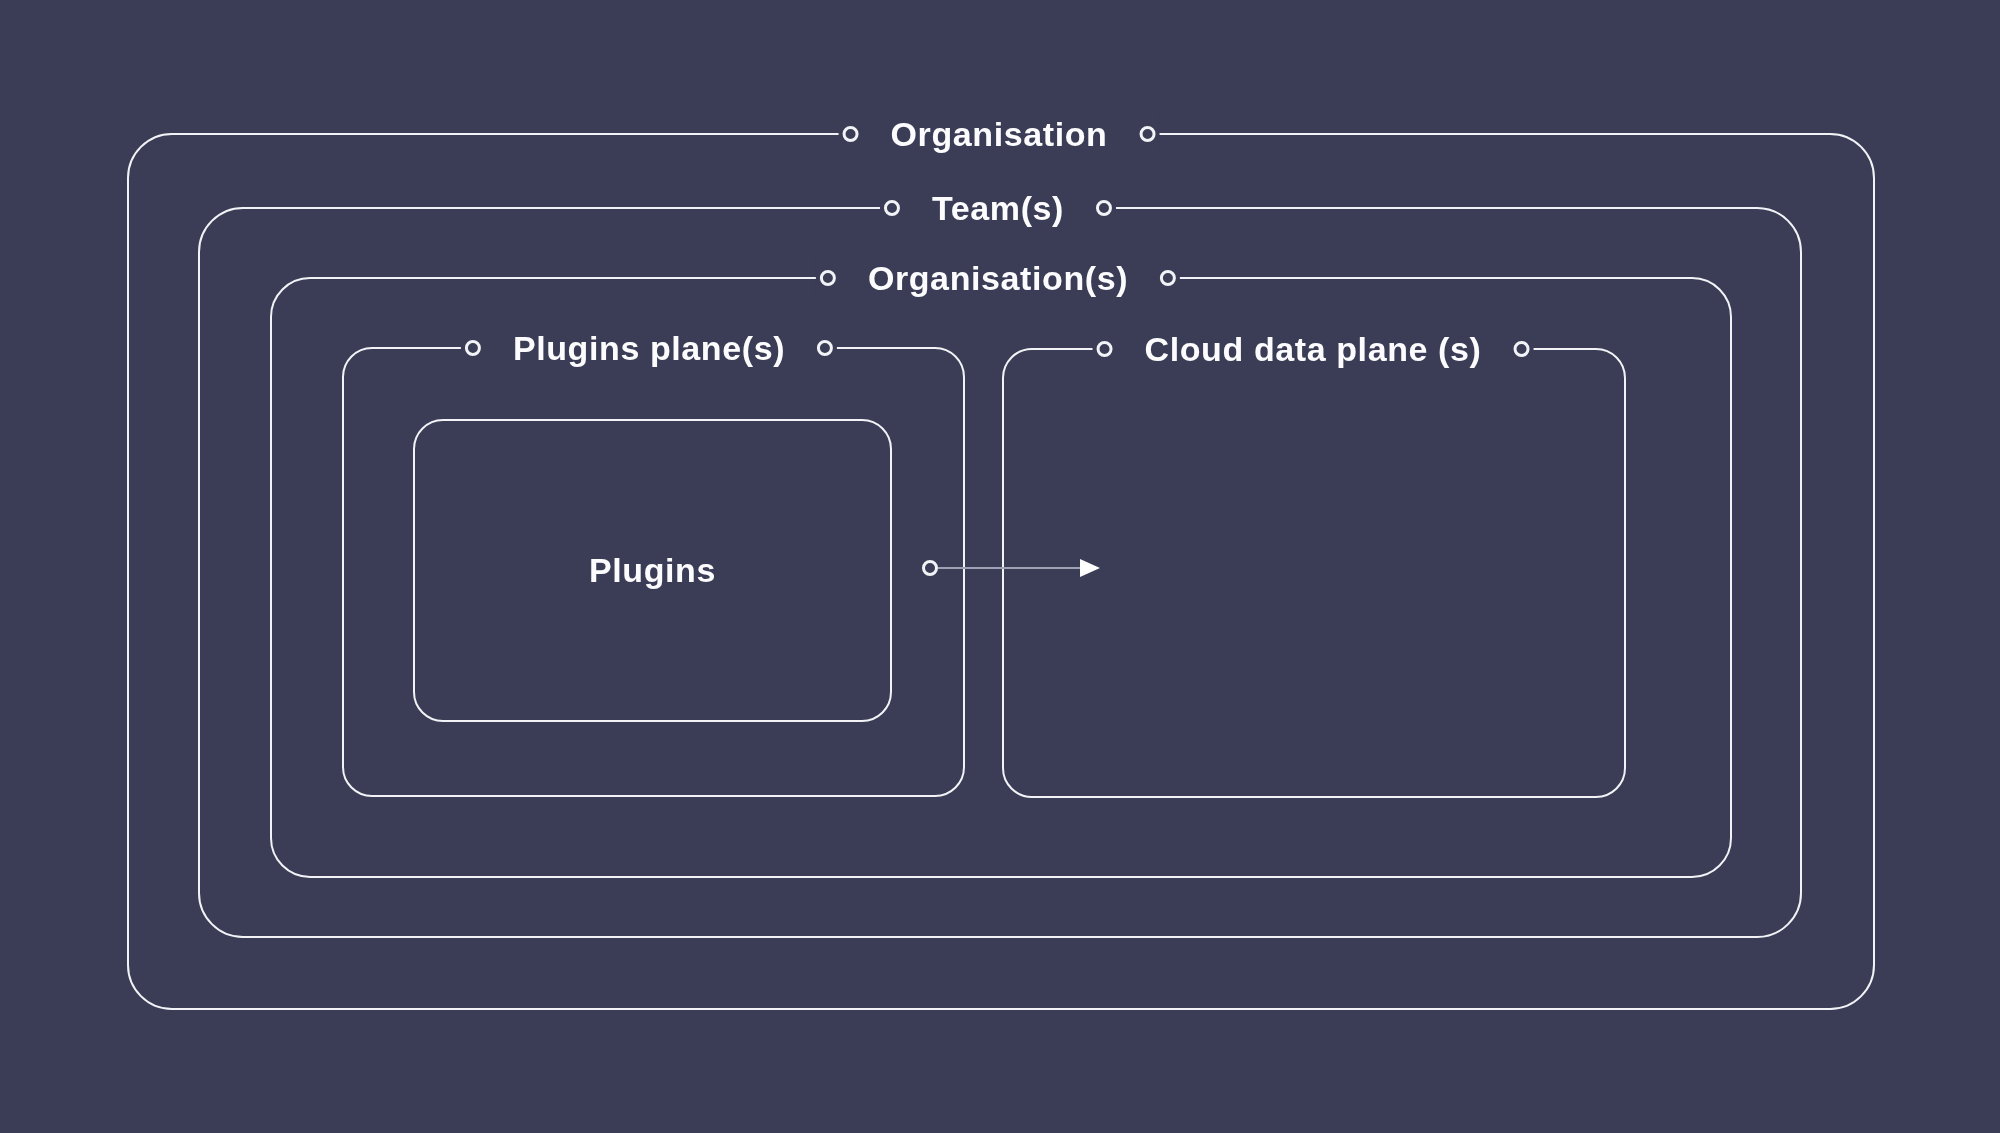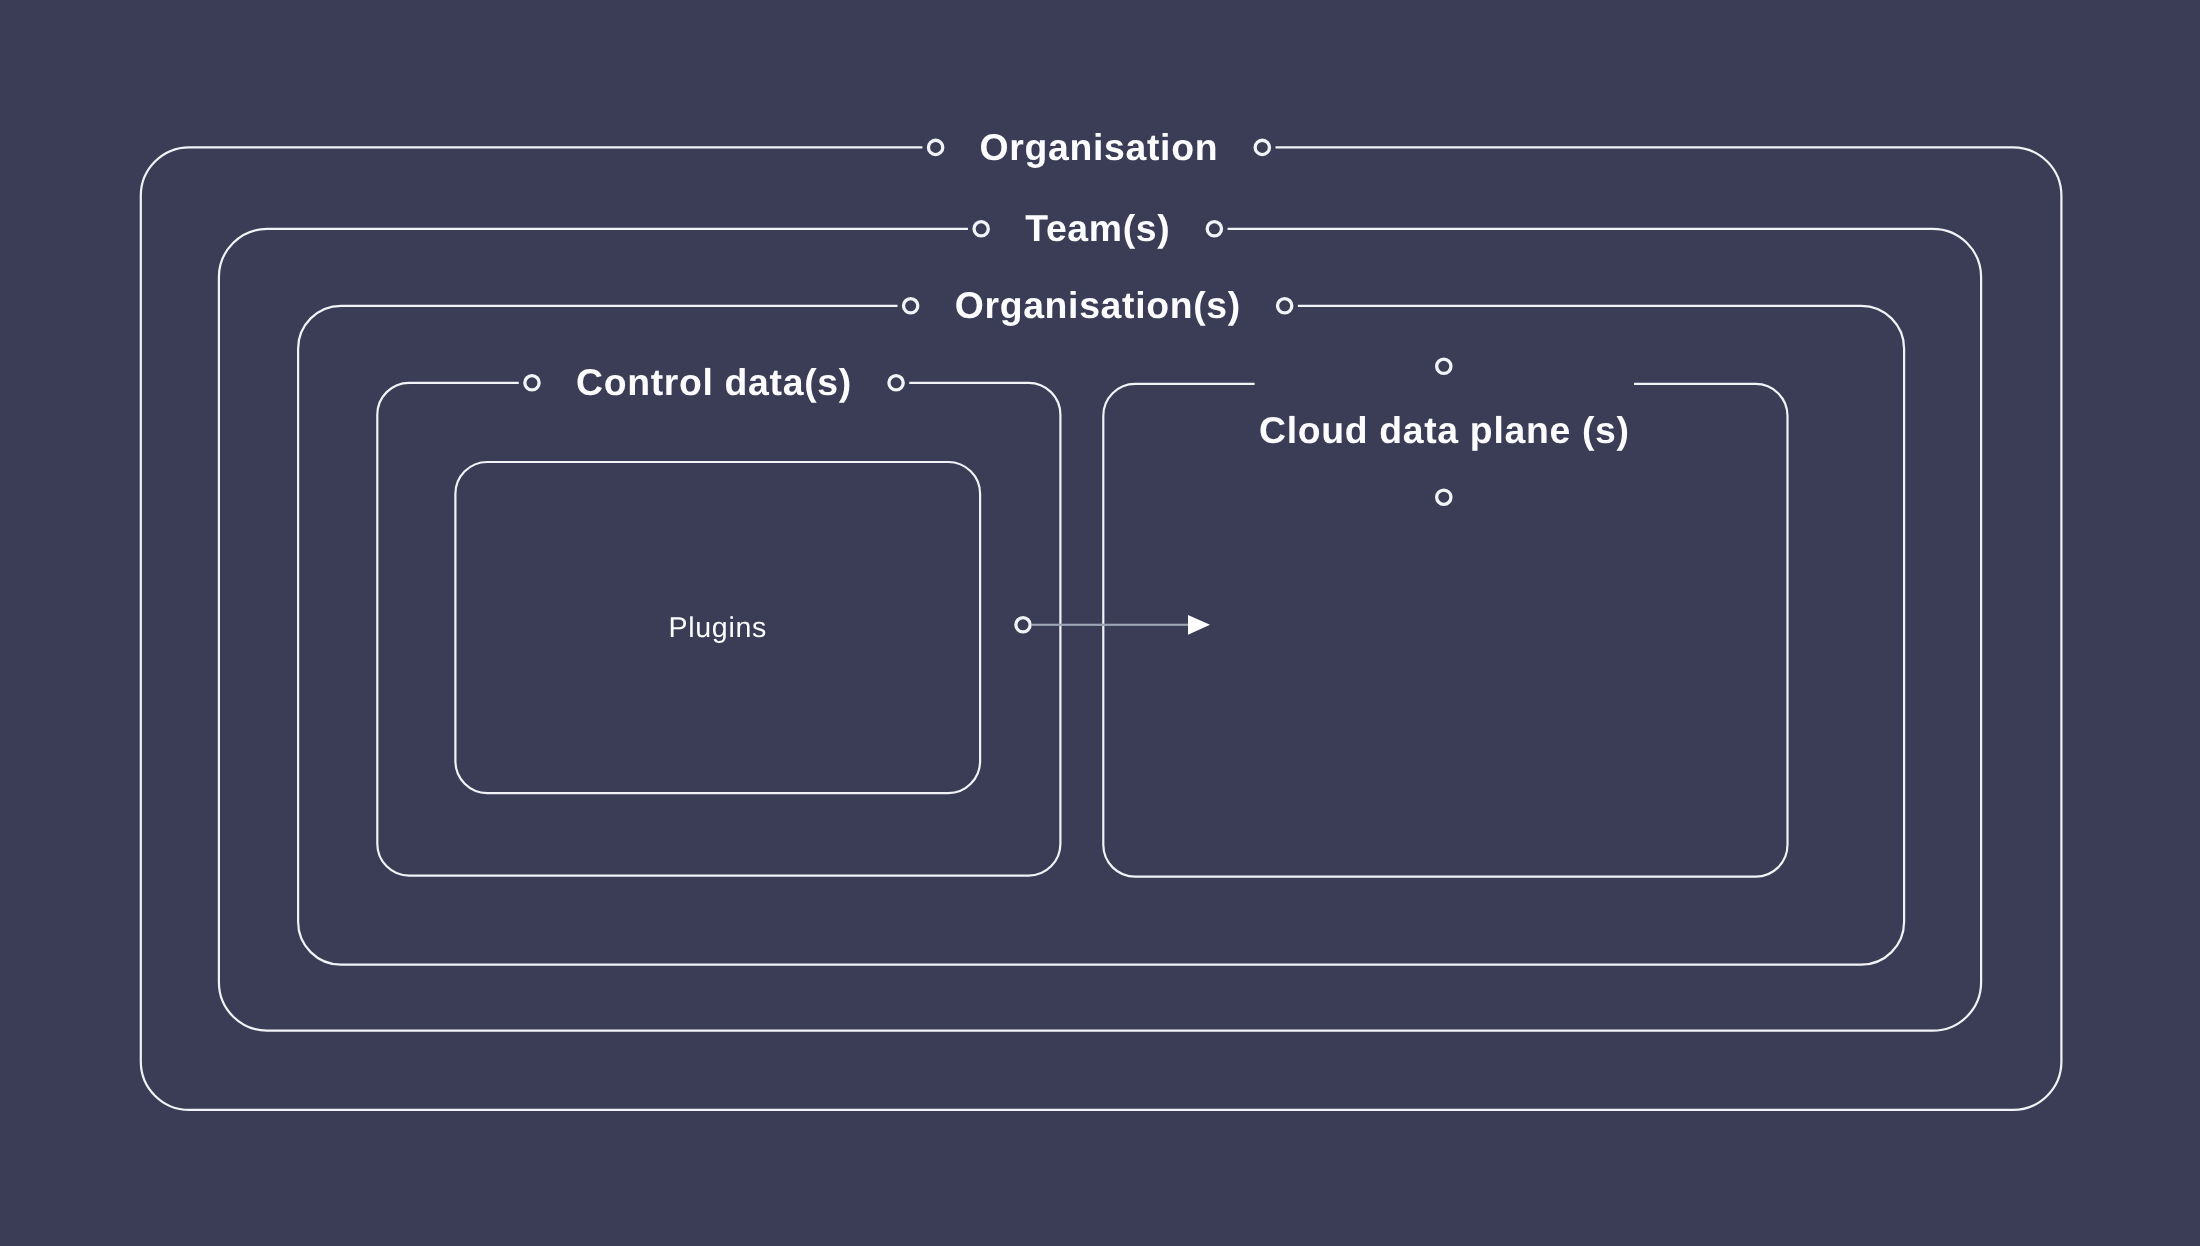--- a/index.html
+++ b/index.html
@@ -57,22 +57,22 @@
   }
   .plugins-box {
     position: absolute;
     border: 2.5px solid var(--stroke);
     border-radius: 30px;
     display: flex;
     align-items: center;
     justify-content: center;
   }
   .plugins-box span {
-    font-size: 26px;
-    font-weight: 400;
+    font-size: 34px;
+    font-weight: 700;
     letter-spacing: 0.6px;
     color: var(--text);
   }
   .arrow {
     position: absolute;
     display: flex;
     align-items: center;
     height: 36px;
     z-index: 2;
   }
@@ -95,21 +95,21 @@
   .box-teams          { left: 198px;  top: 207px; width: 1604px; height: 731px; border-radius: 45px; }
   .box-environments   { left: 270px;  top: 277px; width: 1462px; height: 601px; border-radius: 40px; }
   .box-control        { left: 342px;  top: 347px; width: 623px;  height: 450px; border-radius: 30px; }
   .box-cloud          { left: 1002px; top: 348px; width: 624px;  height: 450px; border-radius: 30px; }
   .plugins-box        { left: 413px;  top: 419px; width: 479px;  height: 303px; }
 
   .label-organisation { left: 999px;  top: 134px; }
   .label-teams        { left: 998px;  top: 208px; }
   .label-environments { left: 998px;  top: 278px; }
   .label-control      { left: 649px;  top: 348px; }
-  .label-cloud        { left: 1313px; top: 349px; flex-direction: column; }
+  .label-cloud        { left: 1313px; top: 349px; }
 
   .arrow { left: 922px; top: 550px; }
 </style>
 </head>
 <body>
 
 <div class="diagram">
 
   <div class="box box-organisation"></div>
   <div class="box box-teams"></div>
@@ -130,21 +130,21 @@
   </div>
 
   <div class="box-label label-environments">
     <div class="dot"></div>
     <span>Organisation(s)</span>
     <div class="dot"></div>
   </div>
 
   <div class="box-label label-control">
     <div class="dot"></div>
-    <span>Control data(s)</span>
+    <span>Plugins plane(s)</span>
     <div class="dot"></div>
   </div>
 
   <div class="box-label label-cloud">
     <div class="dot"></div>
     <span>Cloud data plane (s)</span>
     <div class="dot"></div>
   </div>
 
   <div class="plugins-box">

